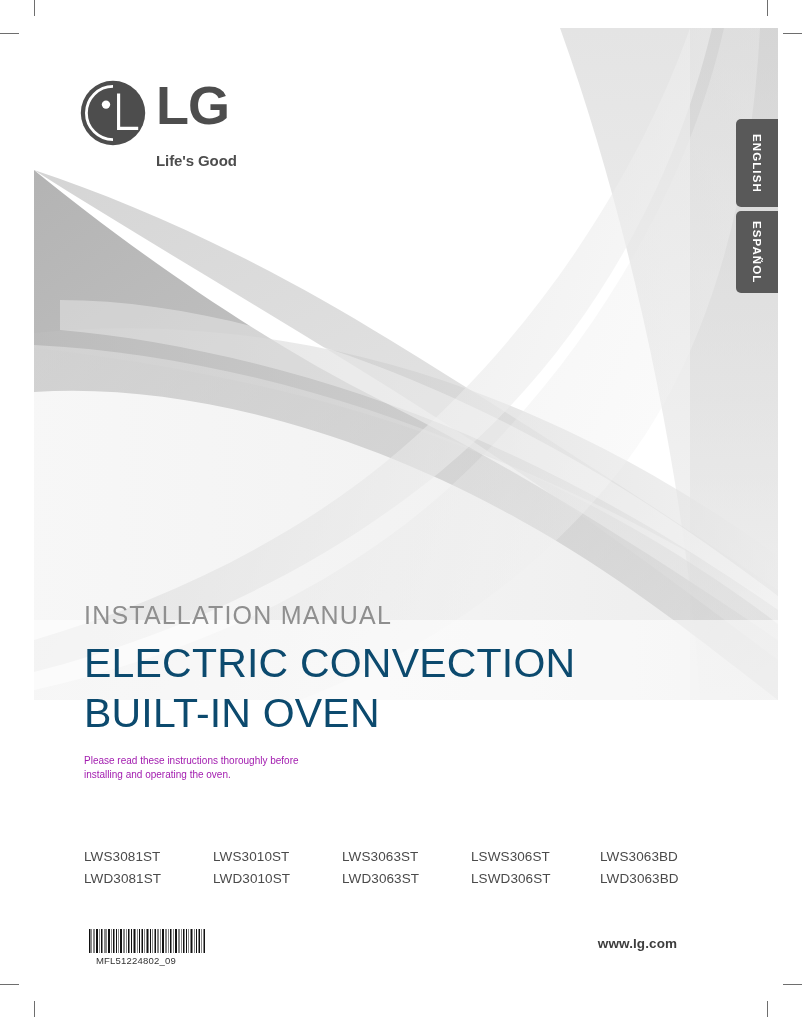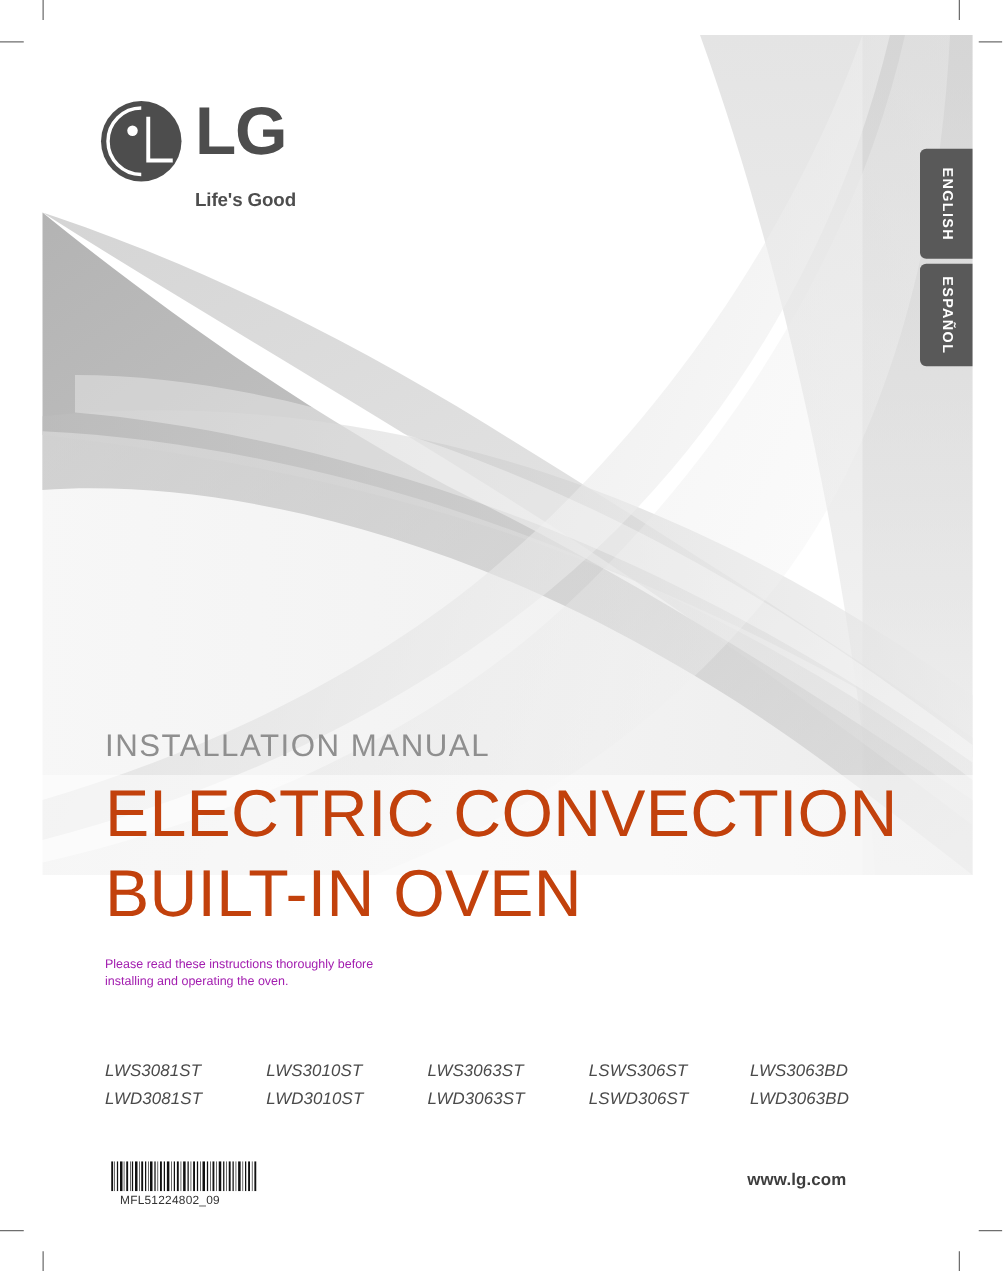--- a/index.html
+++ b/index.html
@@ -102,34 +102,34 @@
     color: #ffffff;
     white-space: nowrap;
   }
   #tab-english { top: 119px; height: 88px; }
   #tab-espanol { top: 211px; height: 82px; }
 
   
   #title-block {
     position: absolute;
     left: 84px;
-    top: 584px;
+    top: 602px;
     width: 640px;
   }
   #kicker {
     font-size: 25px;
     color: #8f8f8f;
     letter-spacing: 1.2px;
     line-height: 1.1;
     font-weight: 400;
   }
   #main-title {
     margin-top: 8px;
-    font-size: 53px;
-    color: #c2410c;
+    font-size: 41px;
+    color: #0c4a6e;
     letter-spacing: 0.2px;
     line-height: 1.22;
     font-weight: 400;
     white-space: pre-line;
   }
   #lead {
     margin-top: 16px;
     font-size: 10px;
     color: #a21caf;
     line-height: 1.45;
@@ -145,21 +145,20 @@
     display: grid;
     grid-template-columns: repeat(5, 129px);
     grid-auto-rows: 22px;
     font-size: 13.5px;
     color: #4a4a4a;
     letter-spacing: 0.1px;
   }
   #models .model {
     line-height: 22px;
     white-space: nowrap;
-    font-style: italic;
   }
 
   
   #barcode-block {
     position: absolute;
     left: 88px;
     top: 929px;
   }
   #barcode {
     width: 118px;

